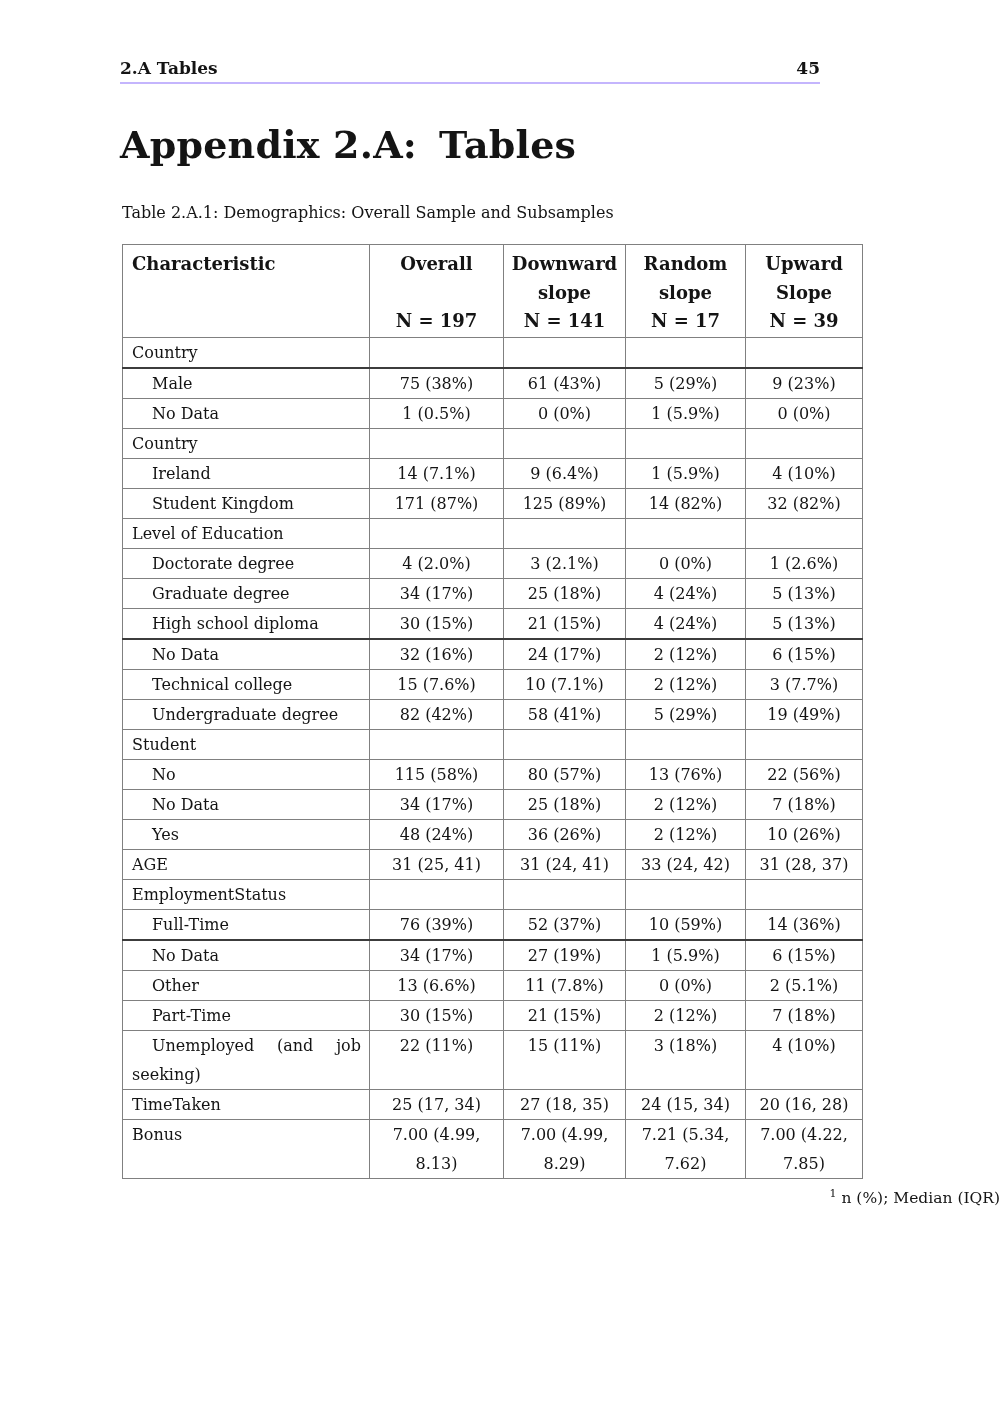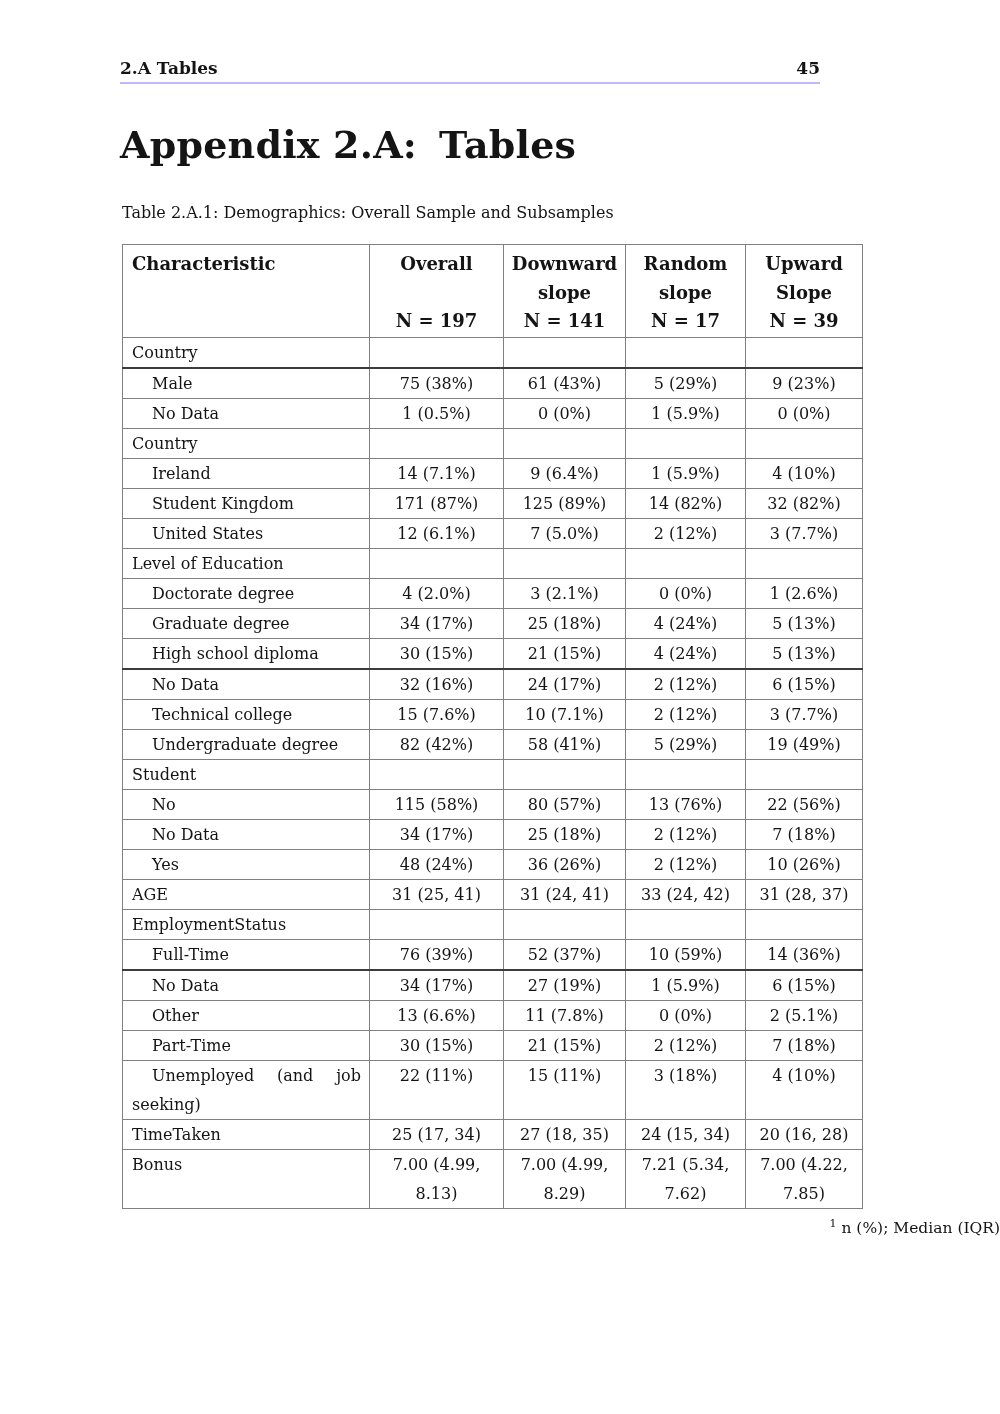--- a/index.html
+++ b/index.html
@@ -199,27 +199,20 @@
           <td class="val">1 (5.9%)</td>
           <td class="val">4 (10%)</td>
         </tr>
         <tr class="item">
           <td class="lbl">Student Kingdom</td>
           <td class="val">171 (87%)</td>
           <td class="val">125 (89%)</td>
           <td class="val">14 (82%)</td>
           <td class="val">32 (82%)</td>
         </tr>
-        <tr class="item">
-          <td class="lbl">United States</td>
-          <td class="val">12 (6.1%)</td>
-          <td class="val">7 (5.0%)</td>
-          <td class="val">2 (12%)</td>
-          <td class="val">3 (7.7%)</td>
-        </tr>
         <tr class="section">
           <td class="lbl">Level of Education</td>
           <td class="val"></td>
           <td class="val"></td>
           <td class="val"></td>
           <td class="val"></td>
         </tr>
         <tr class="item">
           <td class="lbl">Doctorate degree</td>
           <td class="val">4 (2.0%)</td>

